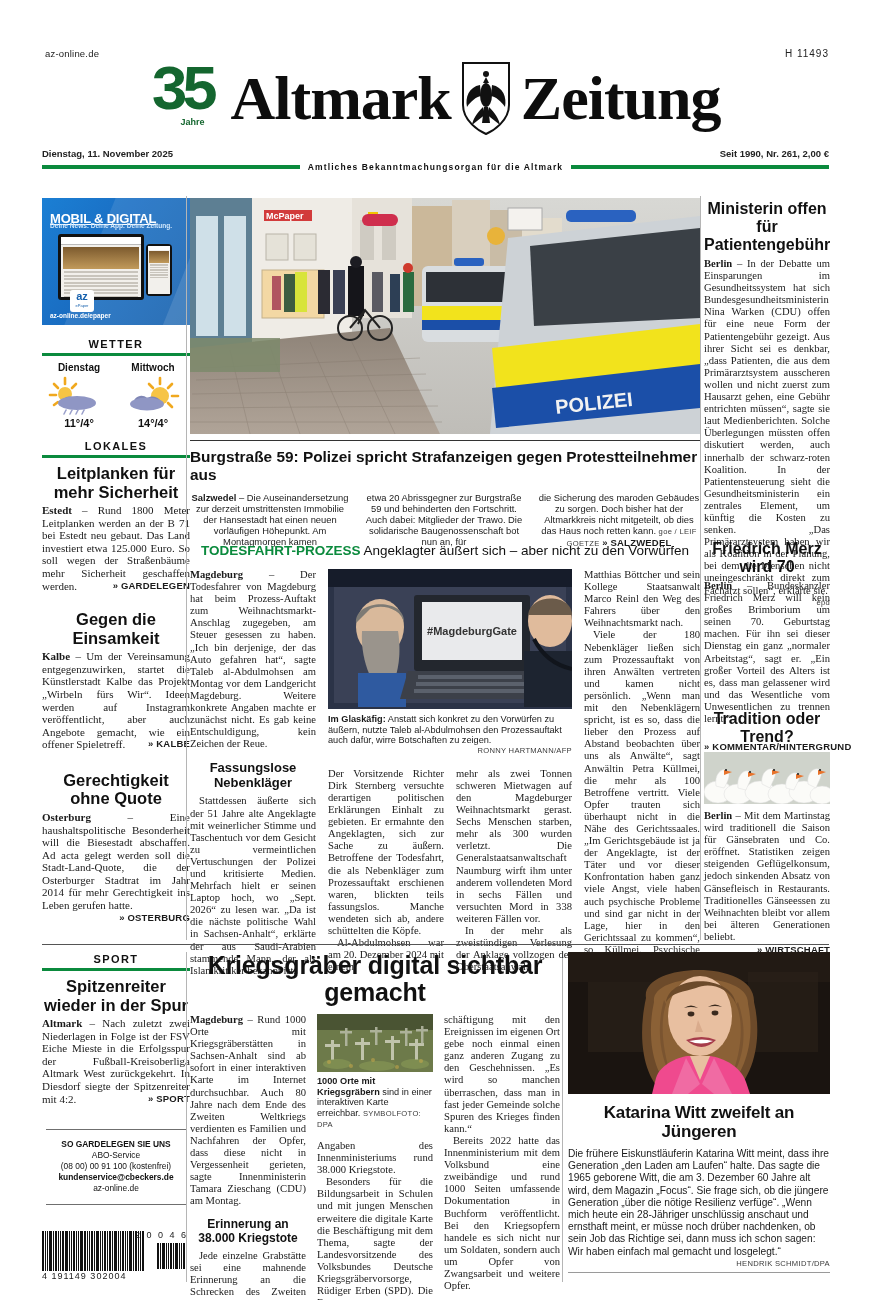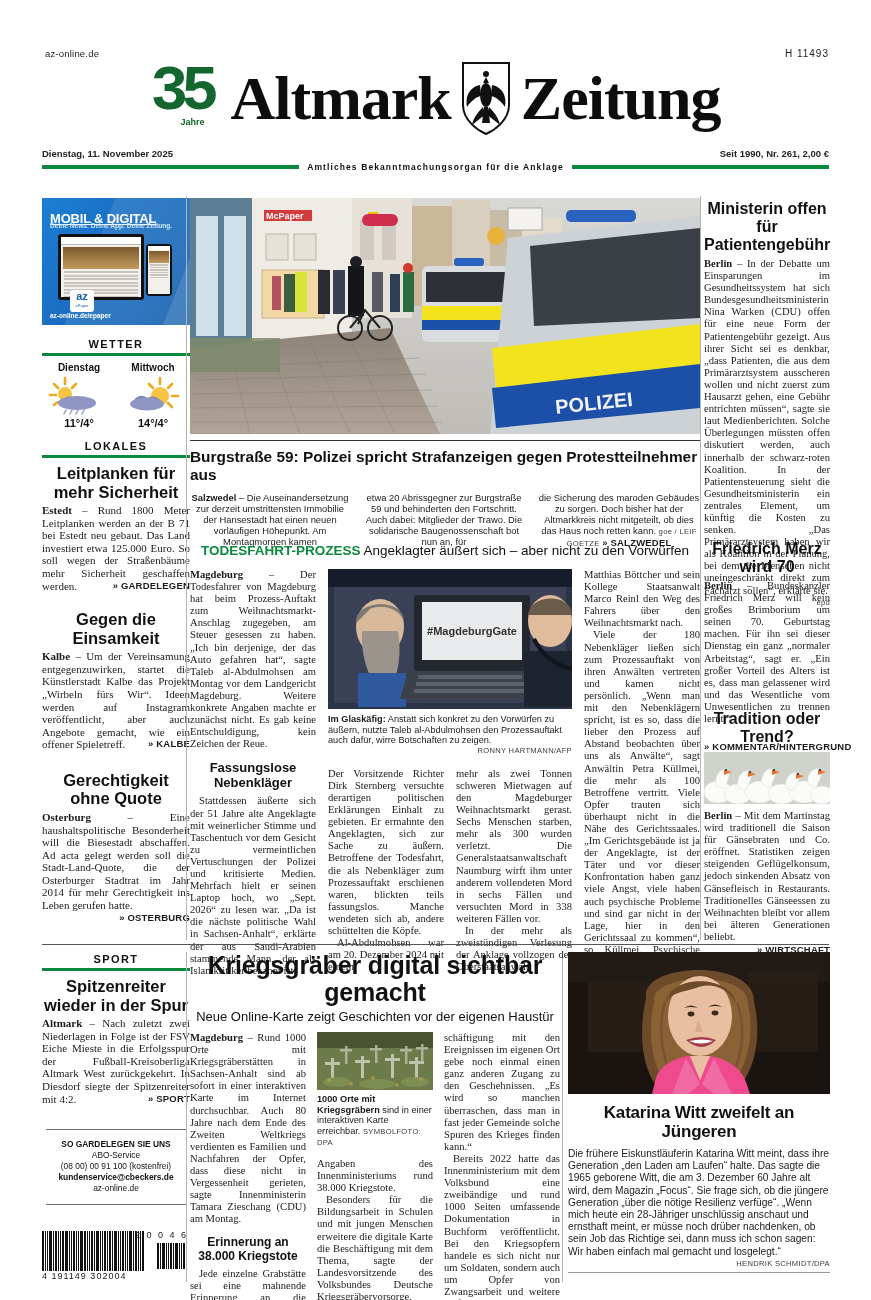--- a/index.html
+++ b/index.html
@@ -160,21 +160,21 @@
         </svg>
       </span>
       <span class="logo-word">Zeitung</span>
     </div>
 
     <div class="head-bar">
       <div class="head-date">Dienstag, 11. November 2025</div>
       <div class="head-price">Seit 1990, Nr. 261, 2,00 €</div>
       <div class="head-sub">
         <span class="ln"></span>
-        <span class="tx">Amtliches Bekanntmachungsorgan für die Anklage</span>
+        <span class="tx">Amtliches Bekanntmachungsorgan für die Altmark</span>
         <span class="ln"></span>
       </div>
     </div>
   </div>
 
   <div class="colA" style="top:198px;">
 
     <div class="ad">
       <div class="sw1"></div>
       <div class="sw2"></div>
@@ -616,21 +616,20 @@
     <div class="colbody" style="margin-top:6px;">
       <b>Berlin</b><span> – Mit dem Martinstag wird traditionell die Saison für Gänsebraten und Co. eröffnet. Statistiken zeigen steigenden Geflügelkonsum, jedoch sinkenden Absatz von Gänsefleisch in Restaurants. Traditionelles Gänseessen zu Weihnachten bleibt vor allem bei älteren Generationen beliebt.</span>
     </div>
     <div class="ref" style="text-align:right;margin-top:1px;">» WIRTSCHAFT</div>
   </div>
 
   <div class="rule-thin" style="position:absolute;left:42px;right:42px;top:944px;background:#555;"></div>
 
   <div style="position:absolute;left:190px;top:952px;width:370px;">
     <div class="bigfeature-hl">Kriegsgräber digital sichtbar gemacht</div>
-    <div class="bigfeature-sub" style="margin-top:3px;">Neue Online-Karte zeigt Geschichten vor der eigenen Haustür</div>
 
     <div style="display:flex;gap:11px;margin-top:8px;">
       <div style="width:116px;">
         <div class="colbody">
           <b>Magdeburg</b><span> – Rund 1000 Orte mit Kriegsgräberstätten in Sachsen-Anhalt sind ab sofort in einer interaktiven Karte im Internet durchsuchbar. Auch 80 Jahre nach dem Ende des Zweiten Weltkriegs verdienten es Familien und Nachfahren der Opfer, dass diese nicht in Vergessenheit gerieten, sagte Innenministerin Tamara Zieschang (CDU) am Montag.</span>
         </div>
         <div class="sub-hl" style="margin:9px 0 5px 0;font-size:12px;line-height:14px;">Erinnerung an 38.000 Kriegstote</div>
         <div class="colbody" style="text-indent:9px;">Jede einzelne Grabstätte sei eine mahnende Erinnerung an die Schrecken des Zweiten Weltkriegs und erzähle eine Geschichte. In den Kriegsgräberstätten befinden sich nach</div>
       </div>
 

